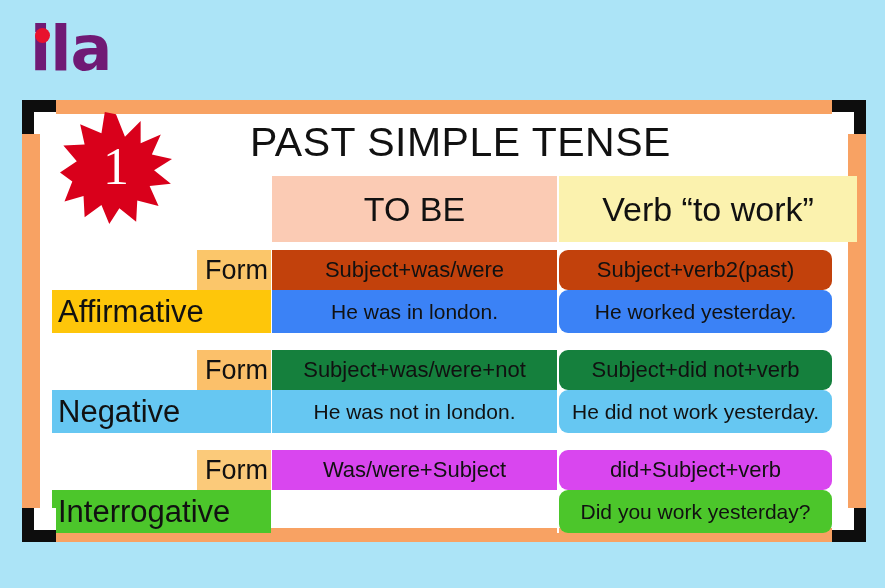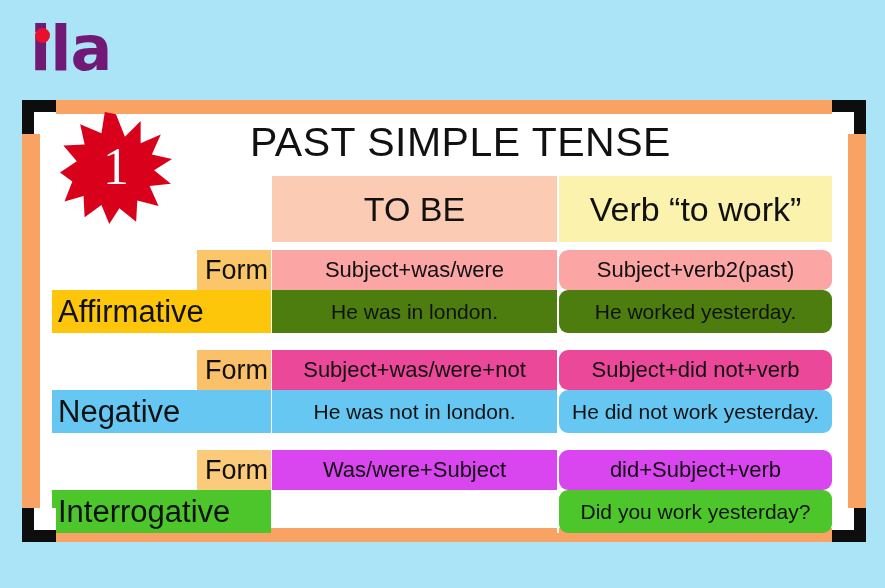--- a/index.html
+++ b/index.html
@@ -138,21 +138,21 @@
     top: 0;
     height: 66px;
     display: flex;
     align-items: center;
     justify-content: center;
     font-size: 34px;
     color: #111111;
     white-space: nowrap;
   }
   .hdr-tobe { left: 220px; width: 285px; background: #fbcbb4; }
-  .hdr-verb { left: 507px; width: 273px; background: #fbf2ae; }
+  .hdr-verb { left: 507px; width: 298px; background: #fbf2ae; }
 
   
   .row { position: absolute; left: 0; width: 100%; height: 83px; }
   .row.affirmative   { top: 74px; }
   .row.negative      { top: 174px; }
   .row.interrogative { top: 274px; }
 
   .form-label {
     position: absolute;
     left: 145px;
@@ -191,26 +191,26 @@
     color: #111111;
   }
   .cell.form { top: 0; height: 40px; font-size: 22px; }
   .cell.ex   { top: 40px; height: 43px; font-size: 21px; }
   .col-a { left: 220px; width: 285px; }
   .col-b { left: 507px; width: 273px; border-radius: 9px; }
 
   
   .affirmative   .form-label { background: #fbc66a; }
   .affirmative   .type-label { background: #fec60a; }
-  .affirmative   .cell.form  { background: #fca5a5; }
-  .affirmative   .cell.ex    { background: #4d7c0f; }
+  .affirmative   .cell.form  { background: #c2410c; }
+  .affirmative   .cell.ex    { background: #3b82f6; }
 
   .negative      .form-label { background: #fbc06a; }
   .negative      .type-label { background: #66c7f2; }
-  .negative      .cell.form  { background: #ec4899; }
+  .negative      .cell.form  { background: #15803d; }
   .negative      .cell.ex    { background: #66c7f2; }
 
   .interrogative .form-label { background: #fbca7a; }
   .interrogative .type-label { background: #4cc62b; }
   .interrogative .cell.form  { background: #d946ef; text-align: center; }
   .interrogative .cell.ex    { background: #4cc62b; }
 
   
   .col-sep {
     position: absolute;

